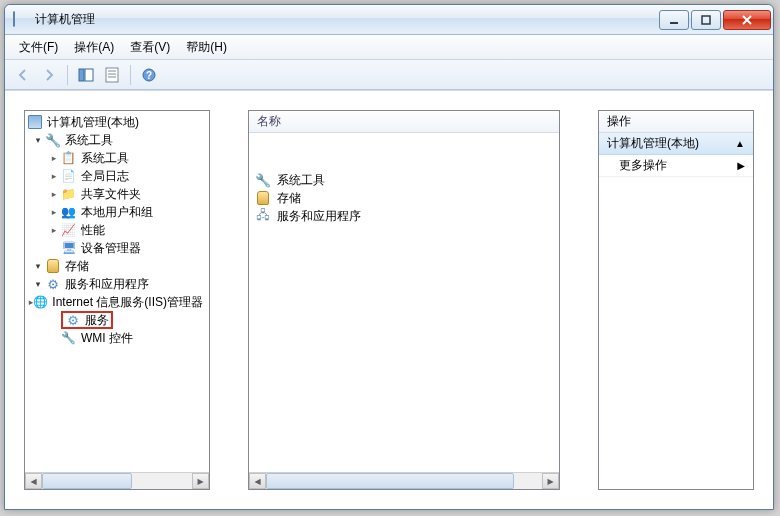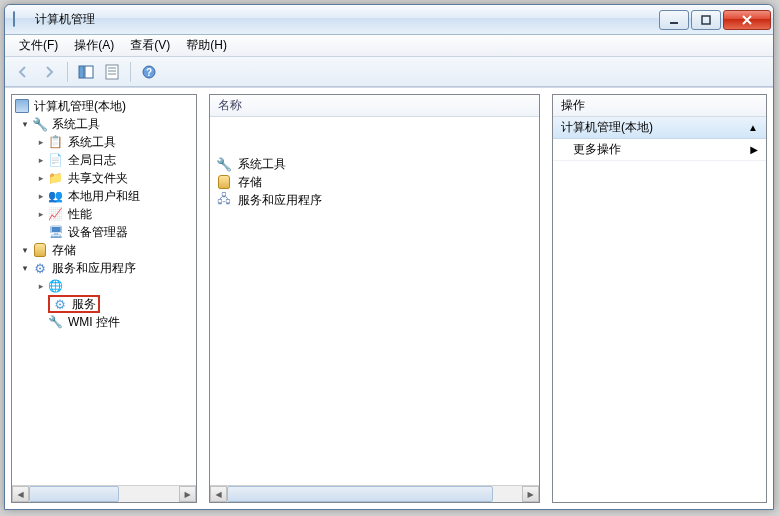--- a/index.html
+++ b/index.html
@@ -49,22 +49,22 @@
     background: linear-gradient(to bottom, #f18e7e 0%, #e04b36 45%, #c92a12 46%, #e6694f 100%);
     border-color: #a03020;
     color: #fff;
   }
   .winbtn svg { width: 10px; height: 10px; }
 
   .menubar {
     height: 22px;
     background: linear-gradient(to bottom, #fdfdfe, #eef2f7);
     border-bottom: 1px solid #c8d4e2;
-    display: flex; align-items: flex-start;
-    padding: 0 6px;
+    display: flex; align-items: center;
+    padding: 12px 6px;
   }
   .menubar .menuitem { padding: 2px 8px; cursor: default; }
 
   .toolbar {
     height: 30px;
     background: linear-gradient(to bottom, #f4f8fc, #e6eef7);
     border-bottom: 1px solid #b8c8da;
     display: flex; align-items: center;
     padding: 0 6px;
     gap: 2px;
@@ -78,27 +78,27 @@
   .tbtn.disabled { opacity: .45; }
   .tsep { width: 1px; height: 20px; background: #c0ccd8; margin: 0 4px; }
 
   .client {
     flex: 1; display: flex;
     border-top: 1px solid #d0dae6;
   }
   .pane {
     background: #fff;
     border: 1px solid #828790;
-    margin: 6px;
+    margin: 19px;
     display: flex; flex-direction: column;
     overflow: hidden;
   }
   .pane.left { width: 186px; }
   .pane.middle { flex: 1; gap: 36px; }
-  .pane.right { width: 215px; }
+  .pane.right { width: 156px; }
 
   
   .tree { flex: 1; overflow: auto; padding: 2px 0; }
   .tree-row {
     display: flex; align-items: center;
     height: 18px; white-space: nowrap;
     padding-right: 6px;
   }
   .tree-row .exp {
     width: 14px; height: 14px; display: flex; align-items: center; justify-content: center;
@@ -320,20 +320,21 @@
               <span class="ico-gear">⚙</span>
             </span>
           <span>服务和应用程序</span>
         </div>
         <div class="tree-row">
           <span class="indent" style="width:22px"></span>
             <span class="exp closed"></span>
           <span class="ticon">
               <span class="ico-iis">🌐</span>
             </span>
+          <span>Internet 信息服务(IIS)管理器</span>
         </div>
         <div class="tree-row">
           <span class="indent" style="width:36px"></span>
           <span class="highlight-box">
             <span class="ticon">
                 <span class="ico-service">⚙</span>
               </span>
             <span>服务</span>
           </span>
         </div>

